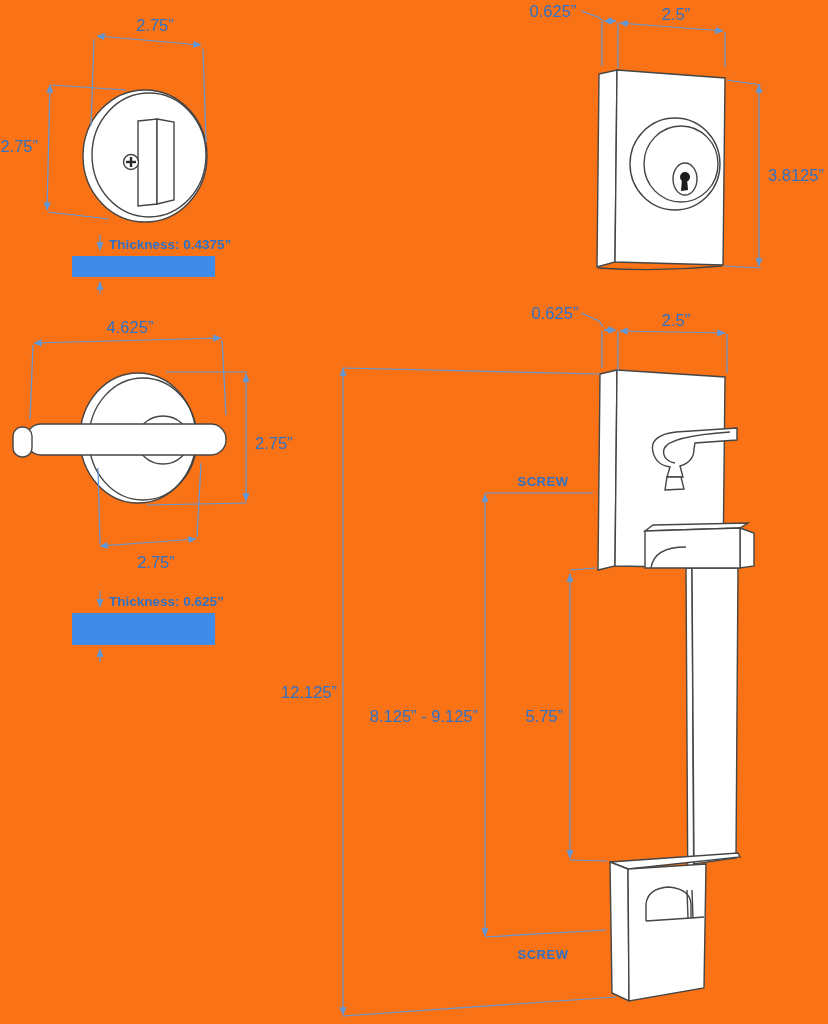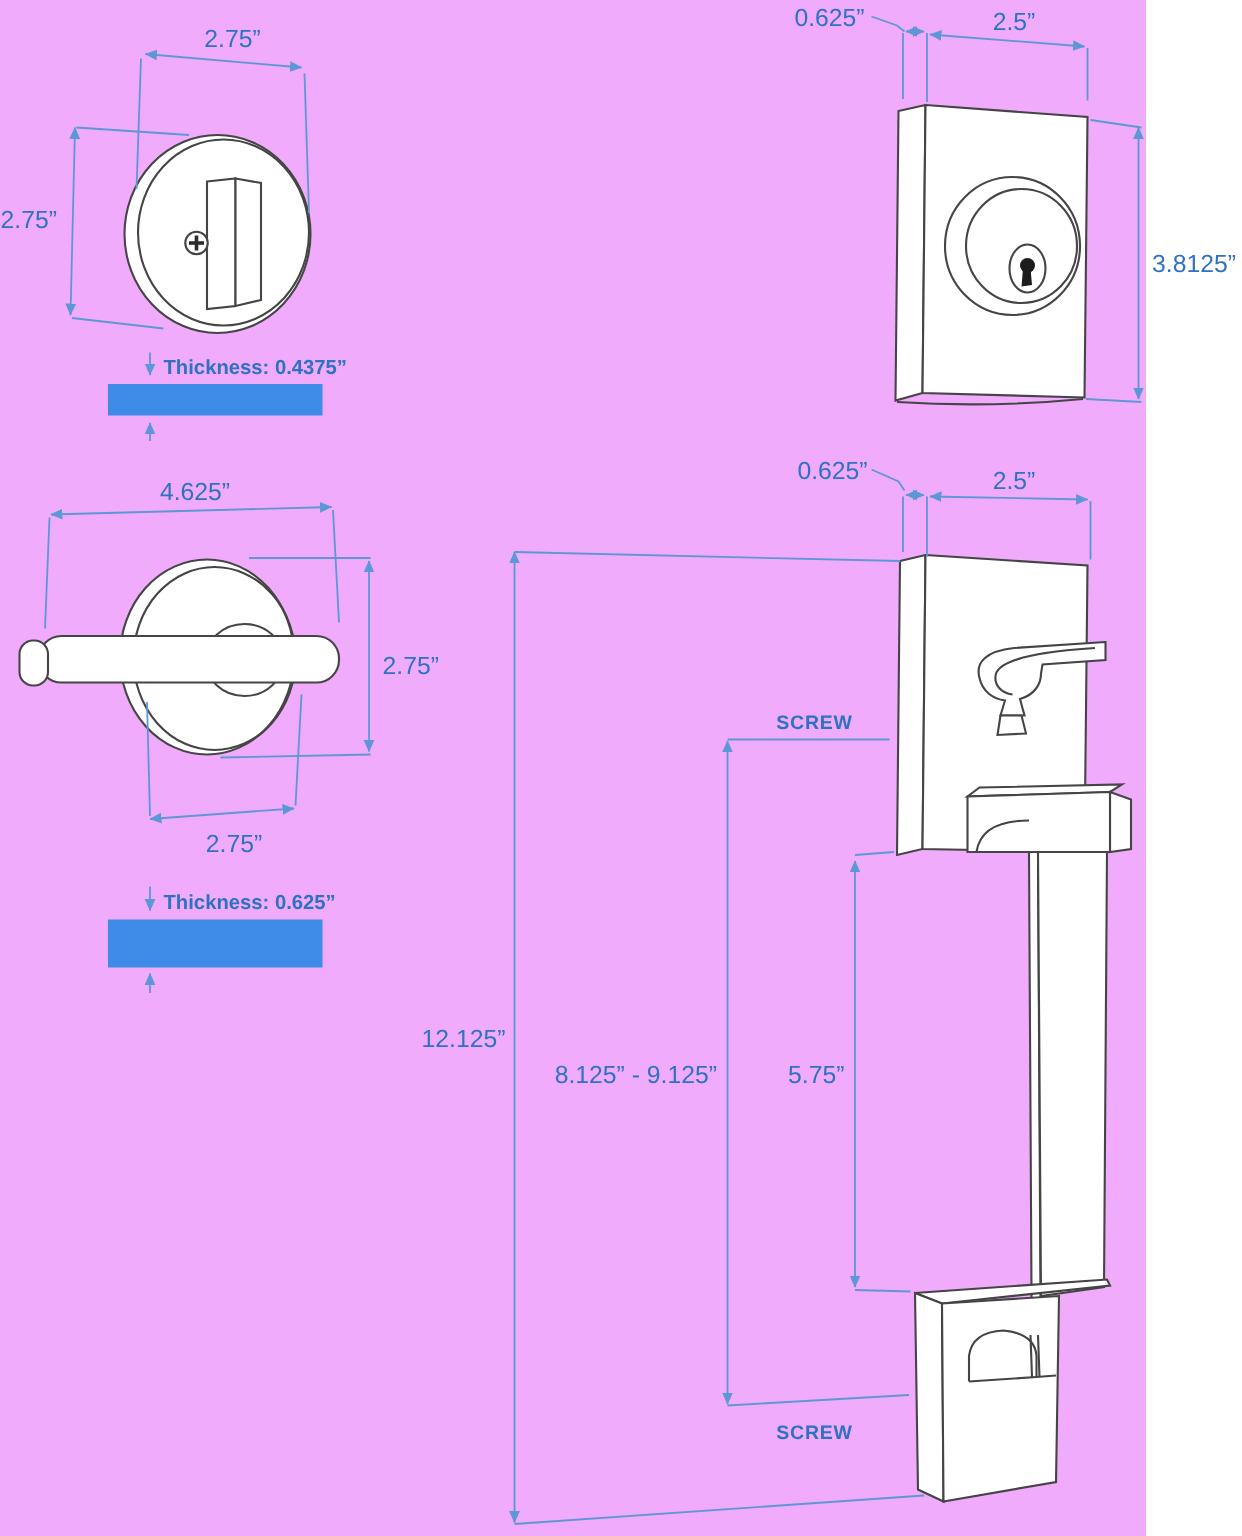--- a/index.html
+++ b/index.html
@@ -1,16 +1,16 @@
 <!DOCTYPE html>
 <html><head>
 <meta charset="utf-8">
 <style>
   html,body{margin:0;padding:0;background:#ffffff;}
-  .stage{width:764px;height:1024px;position:relative;background:#f0abfc;}
+  .stage{width:828px;height:1024px;position:relative;background:#f97316;}
   svg text{font-family:"Liberation Sans", sans-serif;}
   .dim-t{font-size:16.5px;fill:#2e71c5;}
   .thick-t{font-size:13.5px;font-weight:bold;fill:#2e71c5;}
   .screw-t{font-size:13px;font-weight:bold;letter-spacing:.5px;fill:#2e71c5;}
   .dl{stroke:#5e97d8;stroke-width:1.2;fill:none;}
   .art{stroke:#454545;stroke-width:1.4;fill:none;}
   .artw{stroke:#454545;stroke-width:1.4;fill:#ffffff;}
   .bar{fill:#3e8ce8;}
 </style>
 </head>

